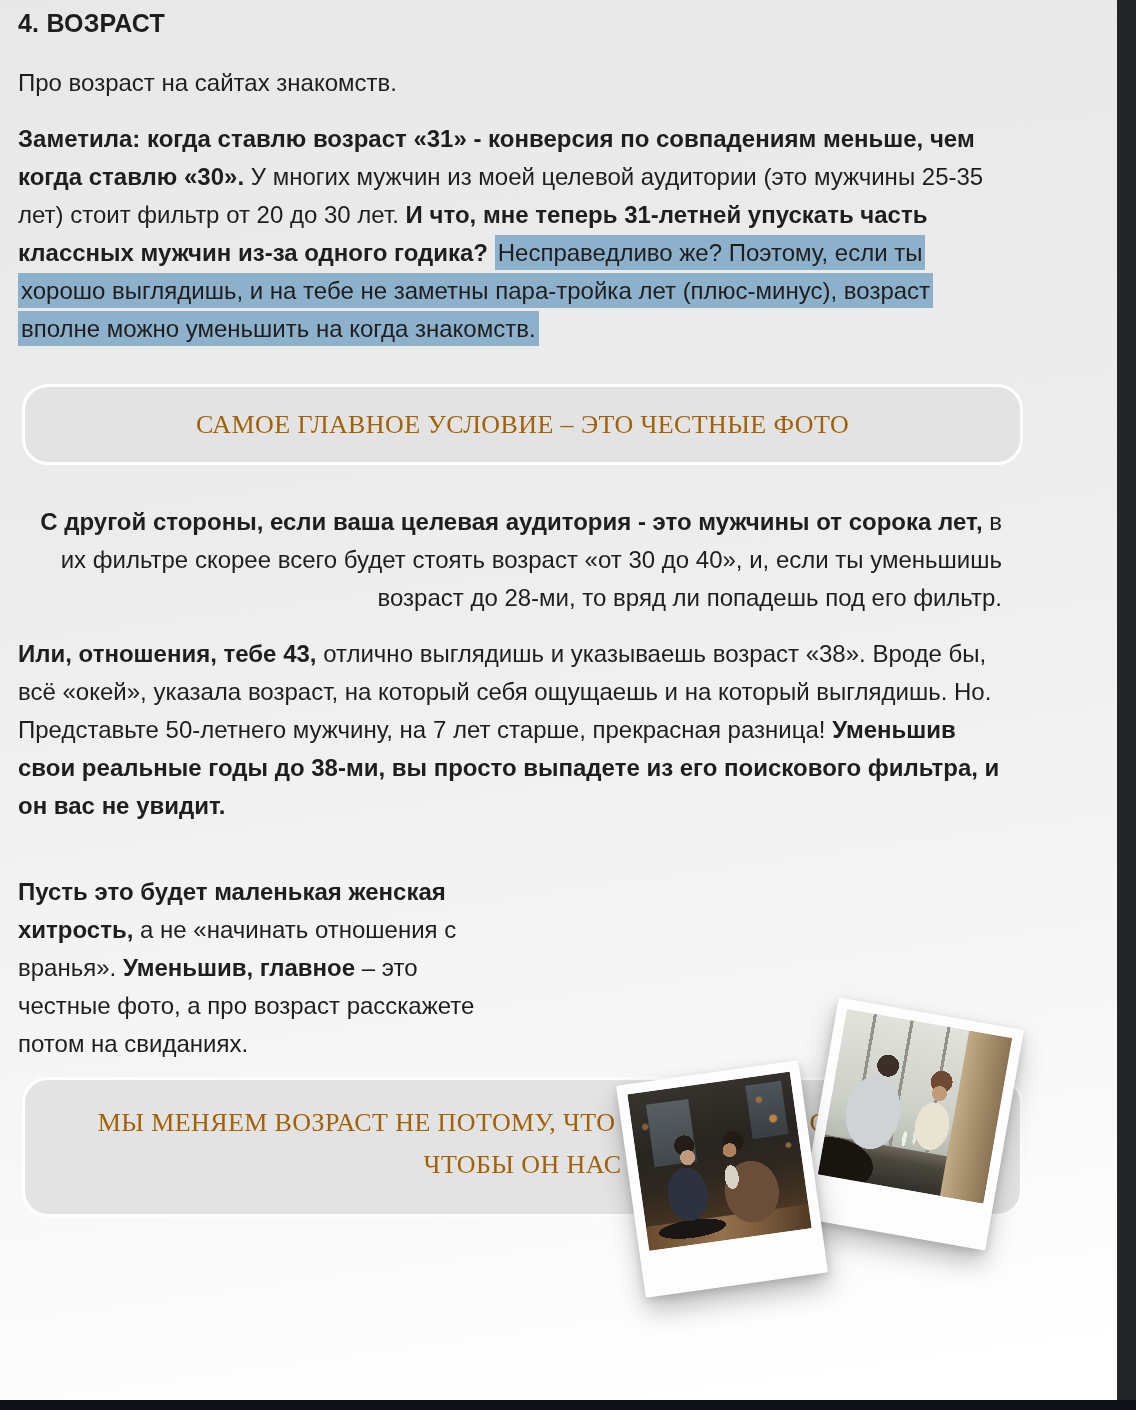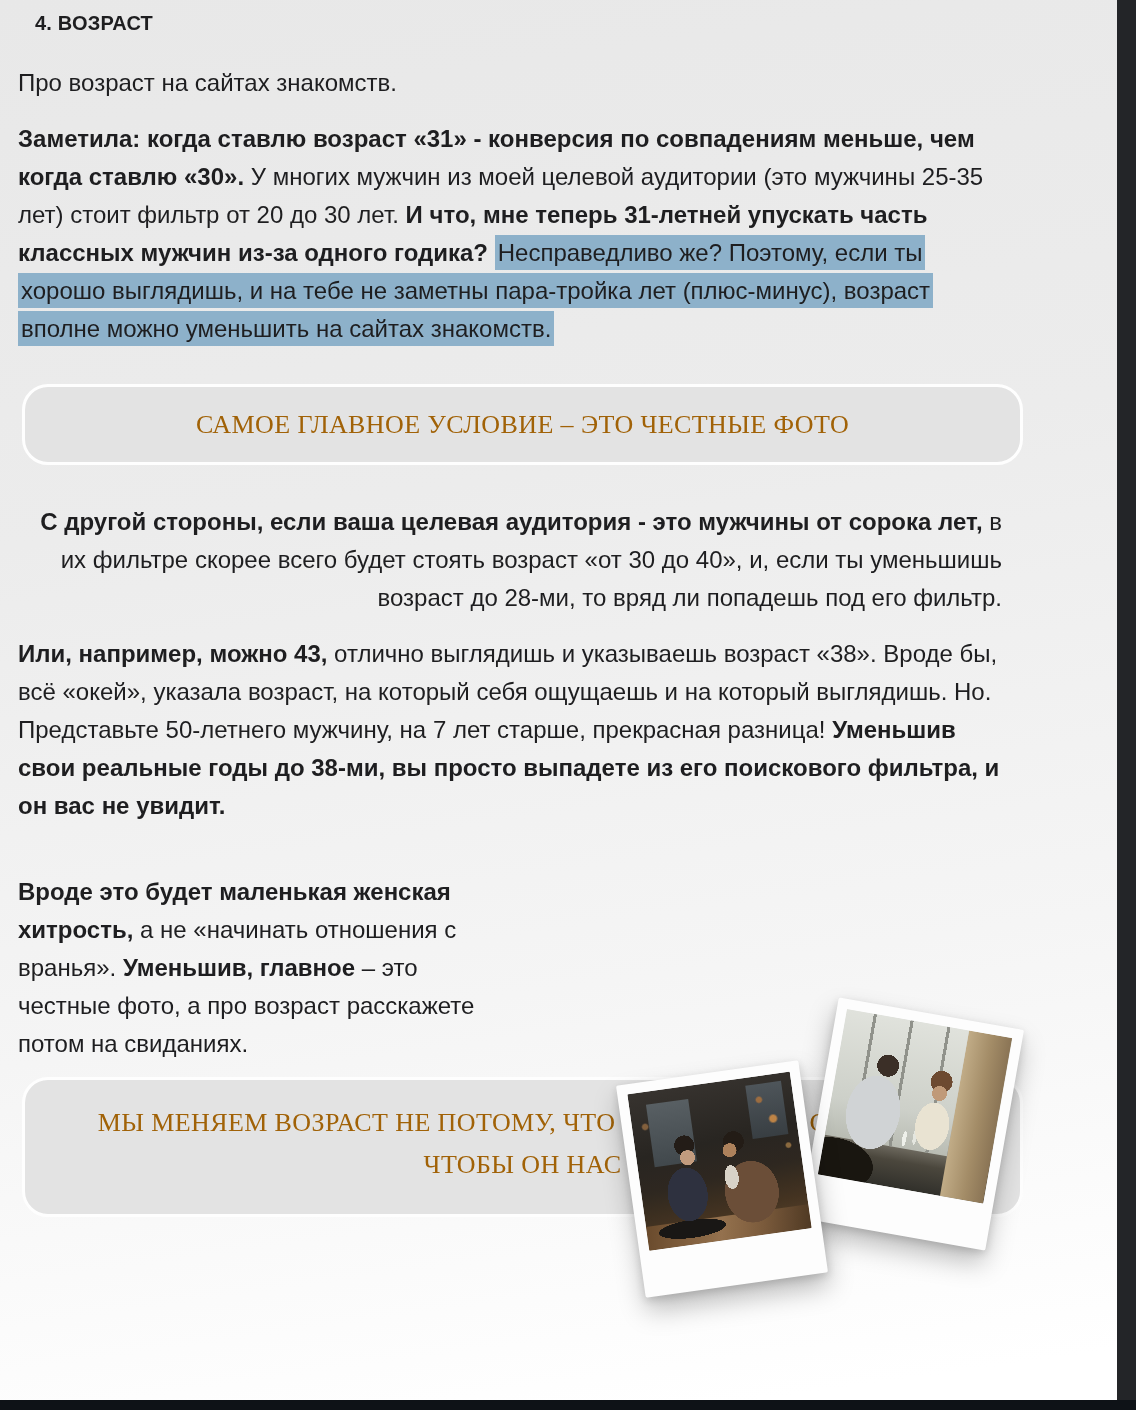--- a/index.html
+++ b/index.html
@@ -12,25 +12,25 @@
   }
 
   
   .content {
     position: relative;
     width: 1006px;
     padding: 8px 0 0 18px;
     color: #1e1e20;
   }
   h1.heading {
-    font-size: 20px;
+    font-size: 25px;
     line-height: 30px;
     font-weight: 700;
     letter-spacing: 0.2px;
-    margin: 0 0 26px 17px;
+    margin: 0 0 26px 0;
   }
   p.body {
     font-size: 24px;
     line-height: 38px;
     font-weight: 400;
     margin: 18px 4px 0 0;
   }
   p.body.first { margin-top: 0; }
   p.body b { font-weight: 700; }
   .hl {
@@ -136,41 +136,41 @@
   <div class="content">
 
     <h1 class="heading">4. ВОЗРАСТ</h1>
 
     <p class="body first"><span>Про возраст на сайтах знакомств.</span></p>
 
     <p class="body">
       <b>Заметила: когда ставлю возраст «31» - конверсия по совпадениям меньше, чем когда ставлю «30».</b>
       <span>У многих мужчин из моей целевой аудитории (это мужчины 25-35 лет) стоит фильтр от 20 до 30 лет.</span>
       <b>И что, мне теперь 31-летней упускать часть классных мужчин из-за одного годика?</b>
-      <span class="hl">Несправедливо же? Поэтому, если ты хорошо выглядишь, и на тебе не заметны пара-тройка лет (плюс-минус), возраст вполне можно уменьшить на сайтах знакомств.</span>
+      <span class="hl">Несправедливо же? Поэтому, если ты хорошо выглядишь, и на тебе не заметны пара-тройка лет (плюс-минус), возраст вполне можно уменьшить на когда знакомств.</span>
     </p>
 
     <div class="callout">
       <span>САМОЕ ГЛАВНОЕ УСЛОВИЕ – ЭТО ЧЕСТНЫЕ ФОТО</span>
     </div>
 
     <p class="body" style="margin-top: 38px; text-align: right;">
       <b>С другой стороны, если ваша целевая аудитория - это мужчины от сорока лет,</b>
       <span>в их фильтре скорее всего будет стоять возраст «от 30 до 40», и, если ты уменьшишь возраст до 28-ми, то вряд ли попадешь под его фильтр.</span>
     </p>
 
     <p class="body">
-      <b>Или, например, можно 43,</b>
+      <b>Или, отношения, тебе 43,</b>
       <span>отлично выглядишь и указываешь возраст «38». Вроде бы, всё «окей», указала возраст, на который себя ощущаешь и на который выглядишь. Но. Представьте 50-летнего мужчину, на 7 лет старше, прекрасная разница!</span>
       <b>Уменьшив свои реальные годы до 38-ми, вы просто выпадете из его поискового фильтра, и он вас не увидит.</b>
     </p>
 
 
     <p class="body narrow">
-      <b>Вроде это будет маленькая женская хитрость,</b>
+      <b>Пусть это будет маленькая женская хитрость,</b>
       <span>а не «начинать отношения с вранья».</span>
       <b>Уменьшив, главное</b>
       <span>– это честные фото, а про возраст расскажете потом на свиданиях.</span>
     </p>
 
     <div class="callout bottom">
       <span>МЫ МЕНЯЕМ ВОЗРАСТ НЕ ПОТОМУ, ЧТО СТЕСНЯЕМСЯ СВОЕГО, А ЧТОБЫ ОН НАС</span>
     </div>
 
   </div>

